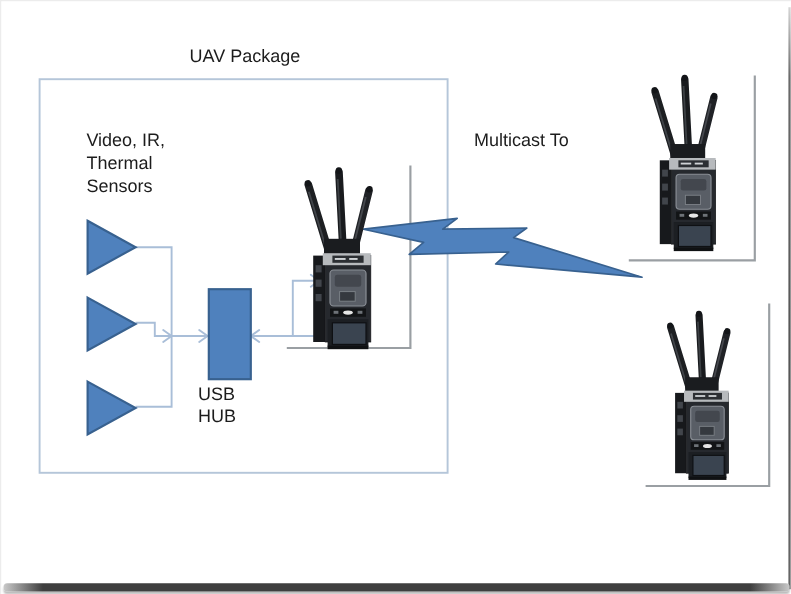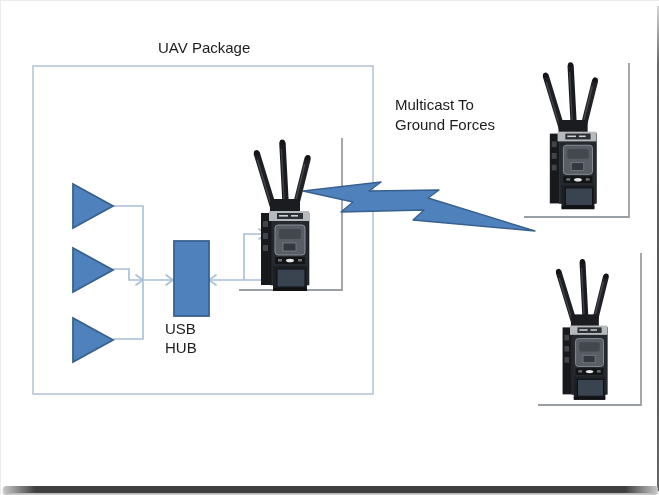--- a/index.html
+++ b/index.html
@@ -14,21 +14,21 @@
   #svgwrap{position:absolute;left:0;top:0;width:659px;height:495px;}
   .uavbox{fill:none;stroke:var(--box-border);stroke-width:1.6;}
   .shape-fill{fill:var(--accent-blue);stroke:var(--shape-border);stroke-width:1.8;}
   .connector{stroke:var(--connector);stroke-width:1.6;fill:none;}
   .chevron{stroke:var(--connector);stroke-width:1.6;fill:none;stroke-linecap:round;}
   .bracket{stroke:var(--bracket-gray);stroke-width:1.8;fill:none;}
   .bolt{fill:var(--accent-blue);stroke:var(--shape-border);stroke-width:1.4;stroke-linejoin:round;}
   #title-uav{left:157px;top:37px;font-size:15px;}
   #label-sensors{left:71px;top:107px;}
   #label-hub{left:164px;top:318px;}
-  #label-multicast{left:394px;top:94px;line-height:20px;}
+  #label-multicast{left:394px;top:107px;line-height:20px;text-align:center;}
   .frame-right{position:absolute;top:5px;right:1px;bottom:5px;width:2px;
     background:linear-gradient(to bottom,#d6d6d6,#6a6a6a 12%,#555 60%,#666);}
   .frame-bottom{position:absolute;left:2px;right:2px;bottom:3px;height:7px;border-radius:3px;
     background:linear-gradient(to right,#c9c9c9,var(--frame-shadow) 5%,var(--frame-shadow) 95%,#c9c9c9);
     box-shadow:0 2px 2px rgba(0,0,0,0.28);}
 </style>
 </head>
 <body>
 
 <div id="page">
@@ -107,26 +107,30 @@
       <polygon class="bolt" points="302,190 380,181 368,190 438,189 427,197 534,230 412,219 423,209 340,211 352,201"></polygon>
 
       <use href="#radio-sym" transform="translate(254,132)"></use>
       <use href="#radio-sym" transform="translate(543,55) scale(0.97)"></use>
       <use href="#radio-sym" transform="translate(556,252) scale(0.93)"></use>
     </svg>
   </div>
 
   <div class="label" id="title-uav">UAV Package</div>
 
+  <div class="label" id="label-sensors">
+    <div>Video, IR,</div>
+    <div>Thermal</div>
+    <div>Sensors</div>
+  </div>
 
   <div class="label" id="label-hub">
     <div>USB</div>
     <div>HUB</div>
   </div>
 
   <div class="label" id="label-multicast">
     <div>Multicast To</div>
-    <div>Ground Forces</div>
   </div>
 
   <div class="frame-right"></div>
   <div class="frame-bottom"></div>
 </div>
 
 </body></html>

